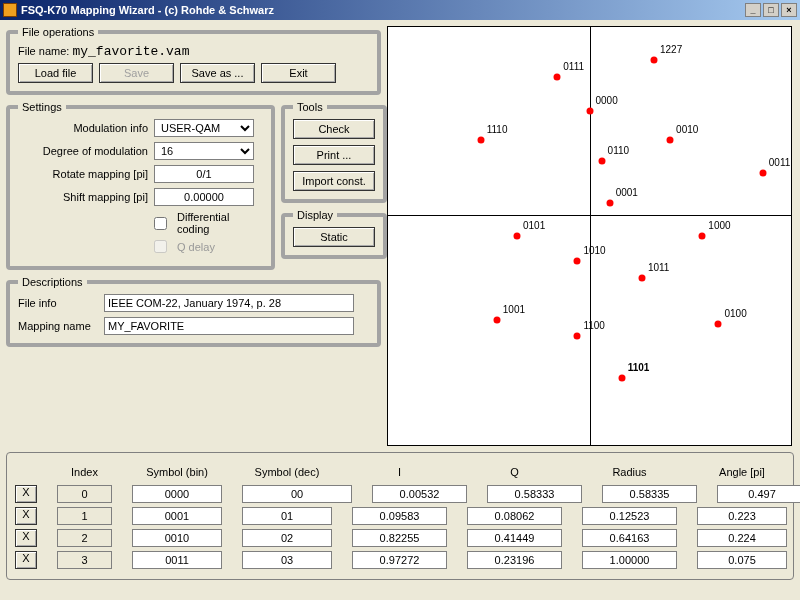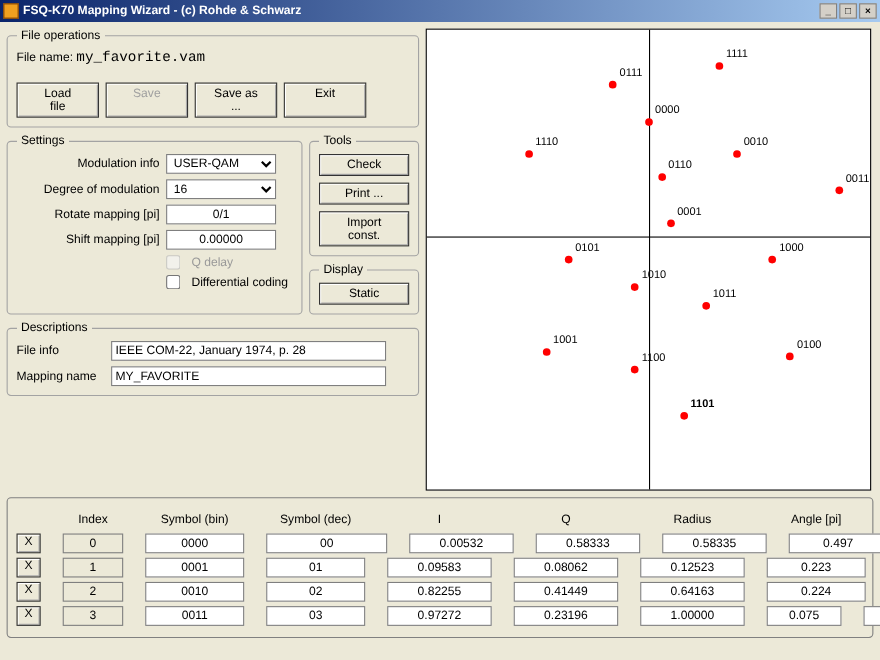--- a/index.html
+++ b/index.html
@@ -4,23 +4,23 @@
 <style>
 * { box-sizing: border-box; margin: 0; padding: 0; font-family: "MS Sans Serif", Tahoma, sans-serif; font-size: 11px; }
 body { background: #ece9d8; width: 800px; height: 600px; overflow: hidden; }
 .titlebar { background: linear-gradient(to right, #0a246a, #a6caf0); height: 20px; display: flex; align-items: center; padding: 0 3px; color: white; font-weight: bold; }
 .titlebar .icon { width: 14px; height: 14px; background: #f0a020; border: 1px solid #804000; margin-right: 4px; }
 .titlebar .spacer { flex: 1; }
 .titlebar .winbtn { width: 16px; height: 14px; background: #d4d0c8; border: 1px solid #808080; margin-left: 2px; display: inline-flex; align-items: center; justify-content: center; font-size: 9px; color: black; font-weight: bold; }
 .content { background: #ece9d8; padding: 6px; height: 580px; }
 .row { display: flex; gap: 6px; }
 .col { display: flex; flex-direction: column; gap: 6px; }
-fieldset { border: 1px solid #a3a3a3; border-radius: 4px; padding: 6px 8px 8px 8px; background: #ece9d8; }
+fieldset { border: 4px solid #a3a3a3; border-radius: 4px; padding: 6px 8px 8px 8px; background: #ece9d8; }
 legend { padding: 0 4px; }
-.btn { background: #ece9d8; border: 1px solid #333; padding: 3px 16px; width: 75px; text-align: center; cursor: pointer; box-shadow: inset 1px 1px 0 #fff, inset -1px -1px 0 #aaa; }
+.btn { background: #ece9d8; border: 1px solid #333; padding: 3px 0; width: 75px; text-align: center; cursor: pointer; box-shadow: inset 1px 1px 0 #fff, inset -1px -1px 0 #aaa; }
 .btn.disabled { color: #a0a0a0; }
 .label-row { display: flex; align-items: center; margin-bottom: 5px; gap: 6px; }
 .label-row label { width: 130px; text-align: right; }
 .input-text, select { background: #fff; border: 1px solid #7f7f7f; height: 18px; font-size: 11px; padding: 0 2px; }
 select { width: 100px; }
 .input-text { width: 100px; text-align: center; }
 .chk { margin-right: 4px; }
 .chartbox { width: 405px; height: 420px; background: #fff; border: 1px solid #000; position: relative; }
 .chartbox .axis-v { position: absolute; left: 50%; top: 0; bottom: 0; width: 1px; background: #000; }
 .chartbox .axis-h { position: absolute; top: 45%; left: 0; right: 0; height: 1px; background: #000; }
@@ -52,21 +52,21 @@
   <div class="winbtn">□</div>
   <div class="winbtn">×</div>
 </div>
 
 <div class="content">
   <div class="row">
     <div class="col" style="width:375px;">
 
       <fieldset>
         <legend>File operations</legend>
-        <div style="margin-bottom:16px;">
+        <div style="margin-bottom:4px;">
           <span>File name:</span>
           <span style="font-family:'Courier New',monospace;font-size:13px;">my_favorite.vam</span>
         </div>
         <div class="filerow">
           <div class="btn">Load file</div>
           <div class="btn disabled">Save</div>
           <div class="btn">Save as ...</div>
           <div class="btn">Exit</div>
         </div>
       </fieldset>
@@ -83,27 +83,27 @@
             <select><option>16</option></select>
           </div>
           <div class="label-row">
             <label>Rotate mapping [pi]</label>
             <input class="input-text" value="0/1" style="">
           </div>
           <div class="label-row">
             <label>Shift mapping [pi]</label>
             <input class="input-text" value="0.00000" style="">
           </div>
+          <div class="label-row" style="padding-left:136px;">
+            <input type="checkbox" class="chk" style="">
+            <span>Differential coding</span>
+          </div>
           <div class="label-row checkbox-disabled" style="padding-left:136px;">
             <input type="checkbox" class="chk" disabled="" style="">
             <span>Q delay</span>
-          </div>
-          <div class="label-row" style="padding-left:136px;">
-            <input type="checkbox" class="chk" style="">
-            <span>Differential coding</span>
           </div>
         </fieldset>
 
         <div class="col" style="width:100px;">
           <fieldset>
             <legend>Tools</legend>
             <div class="btn" style="width:82px;margin-bottom:6px;">Check</div>
             <div class="btn" style="width:82px;margin-bottom:6px;">Print ...</div>
             <div class="btn" style="width:82px;">Import const.</div>
           </fieldset>
@@ -155,21 +155,21 @@
           <div class="ptlabel" style="left: 47%; top: 56%;">1010</div>
           <div class="pt" style="left: 63%; top: 60%;"></div>
           <div class="ptlabel" style="left: 63%; top: 60%;">1011</div>
           <div class="pt" style="left: 47%; top: 74%;"></div>
           <div class="ptlabel" style="left: 47%; top: 74%;">1100</div>
           <div class="pt" style="left: 58%; top: 84%;"></div>
           <div class="ptlabel" style="left: 58%; top: 84%; font-weight: bold;">1101</div>
           <div class="pt" style="left: 23%; top: 27%;"></div>
           <div class="ptlabel" style="left: 23%; top: 27%;">1110</div>
           <div class="pt" style="left: 66%; top: 8%;"></div>
-          <div class="ptlabel" style="left: 66%; top: 8%;">1111</div>
+          <div class="ptlabel" style="left: 66%; top: 8%;">1227</div>
         </div>
     </div>
   </div>
 
   <div class="tablearea">
     <div class="table">
       <div class="table-body">
         <div class="table-row">
           <div style="width:22px;"></div>
           <div class="h-cell" style="width:55px;">Index</div>
@@ -216,21 +216,21 @@
               <div class="cell" style="width:85px;">1</div>
             </div>
             <div class="table-row">
               <div class="xbtn">X</div>
               <div class="cell idx" style="width:55px;">3</div>
               <div class="cell" style="width:90px;">0011</div>
               <div class="cell" style="width:90px;">03</div>
               <div class="cell" style="width:95px;">0.97272</div>
               <div class="cell" style="width:95px;">0.23196</div>
               <div class="cell" style="width:95px;">1.00000</div>
-              <div class="cell" style="width:68px;">0.075</div>
+              <div class="cell" style="width:90px;">0.075</div>
               <div class="cell" style="width:85px;">1</div>
             </div>
           </div>
       </div>
       <div class="scrollbar">
         <div class="scrollbtn">▲</div>
         <div class="scrolltrack"></div>
         <div class="scrollbtn">▼</div>
       </div>
     </div>

